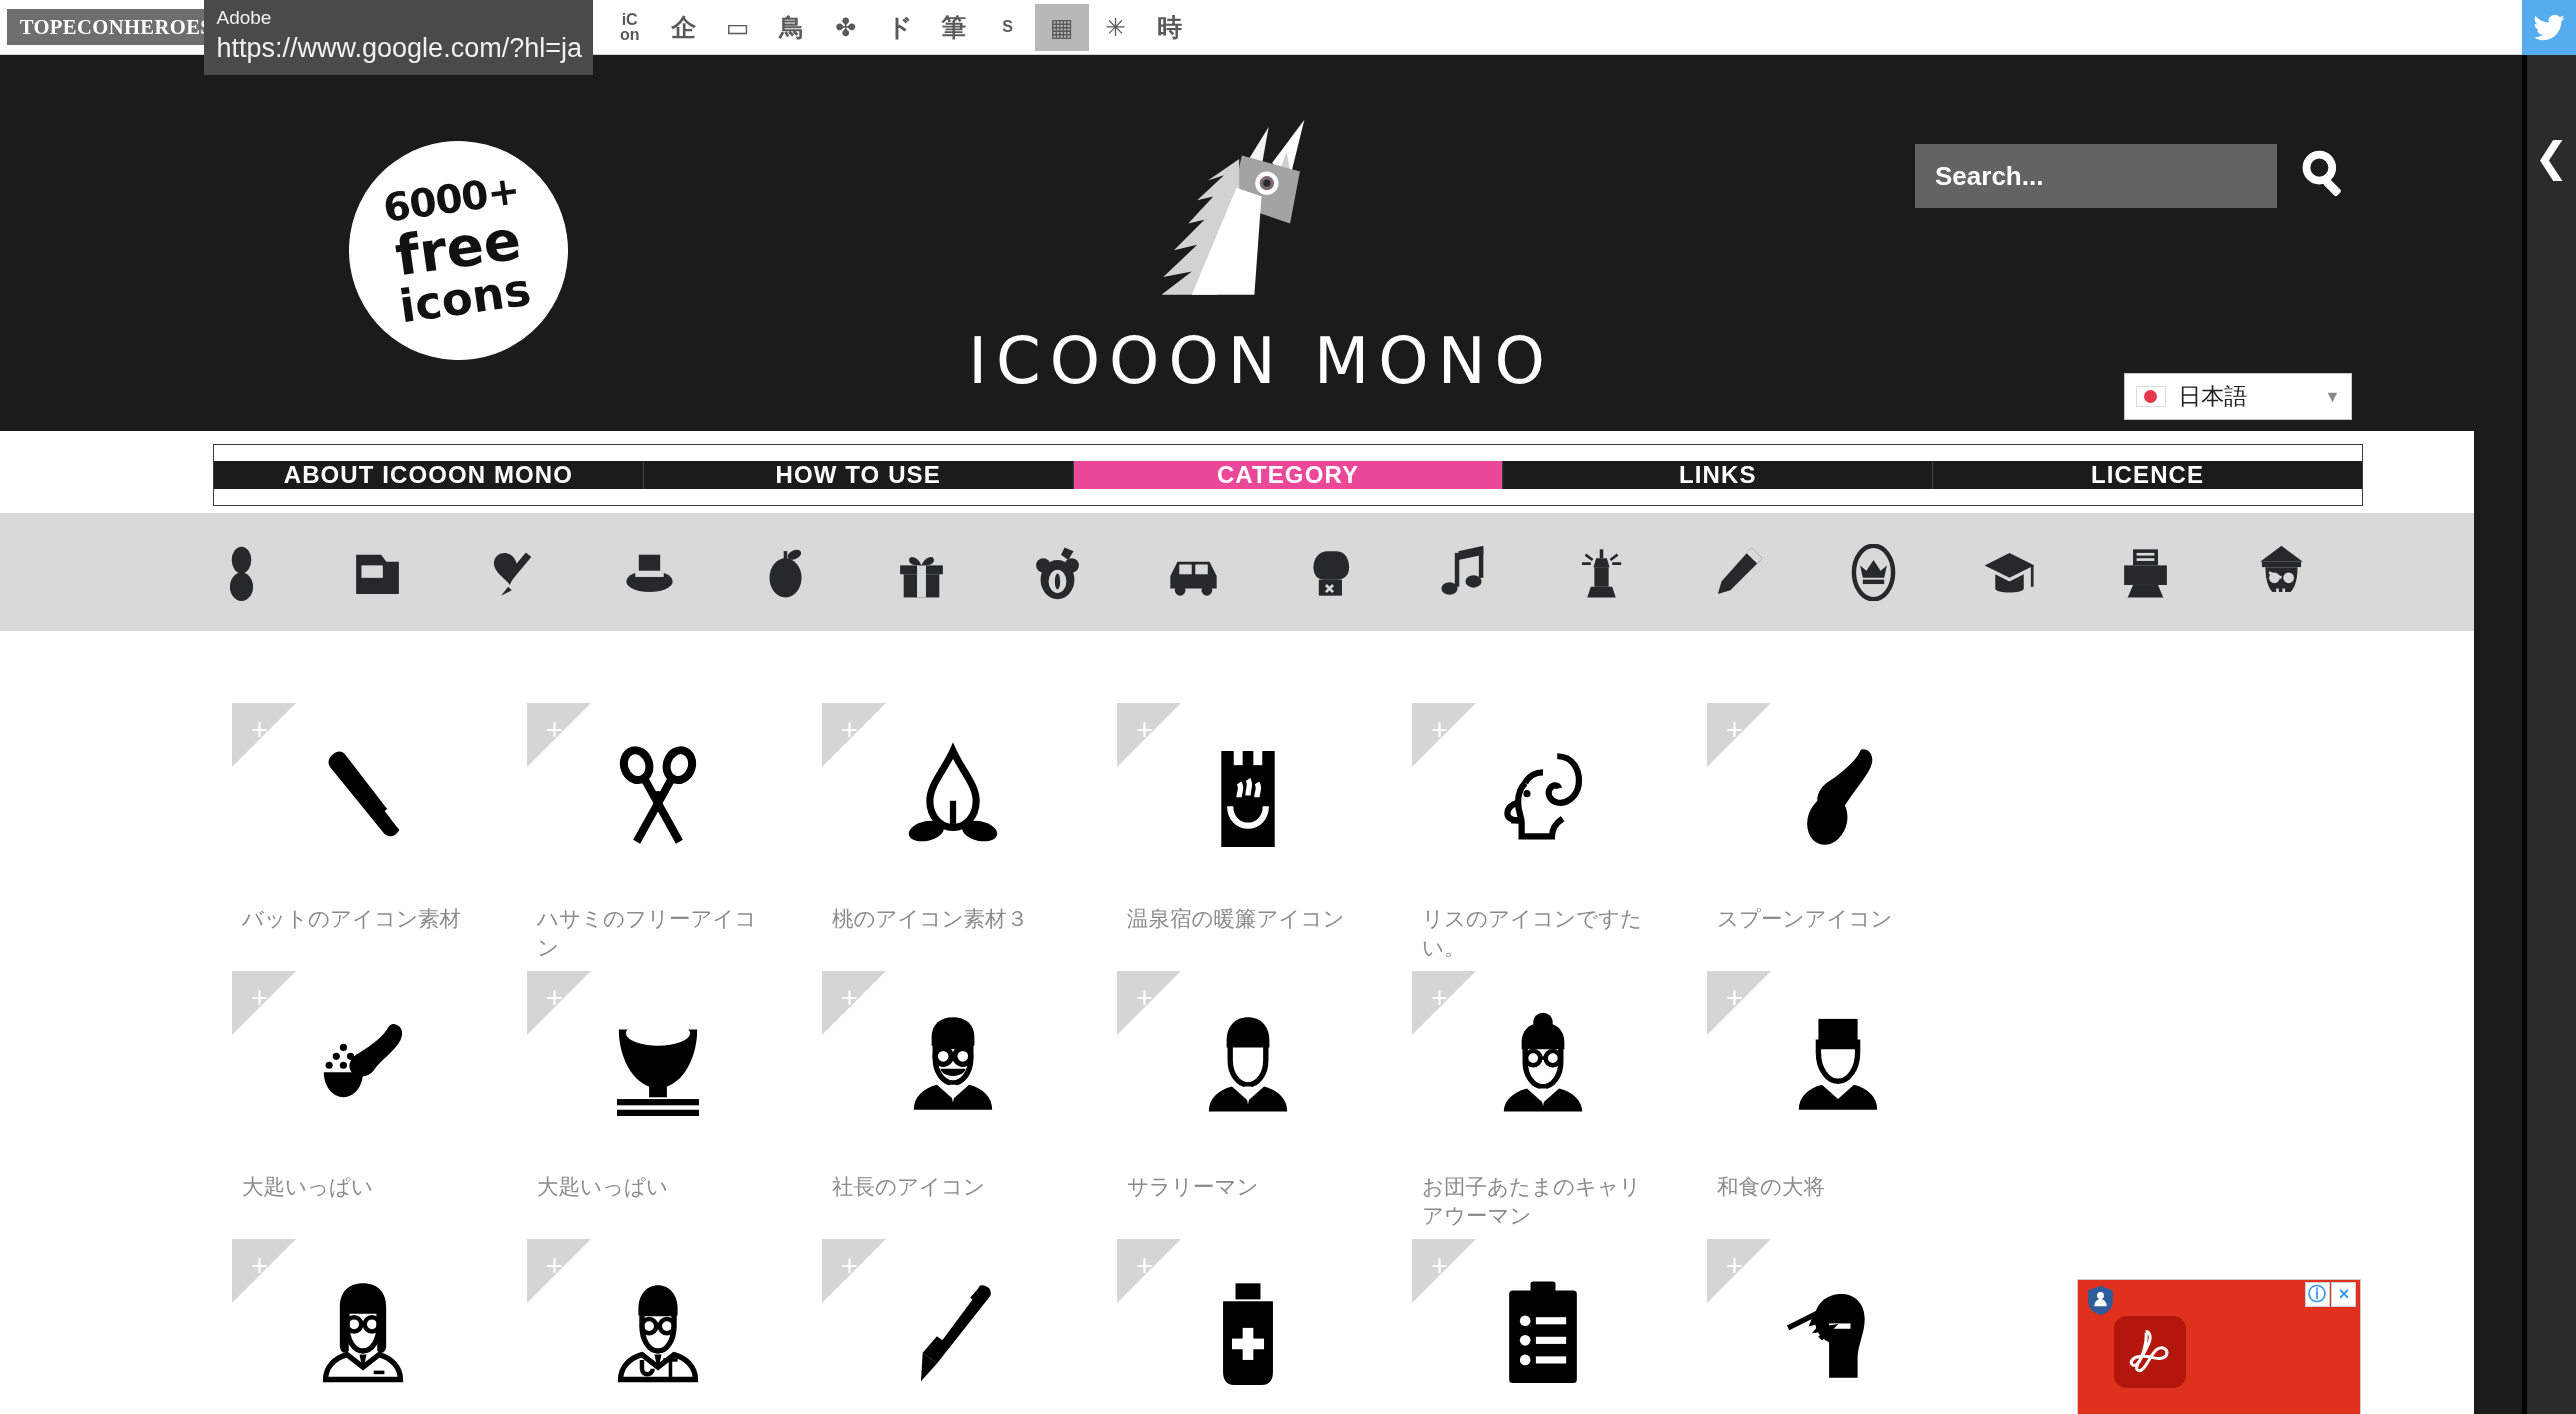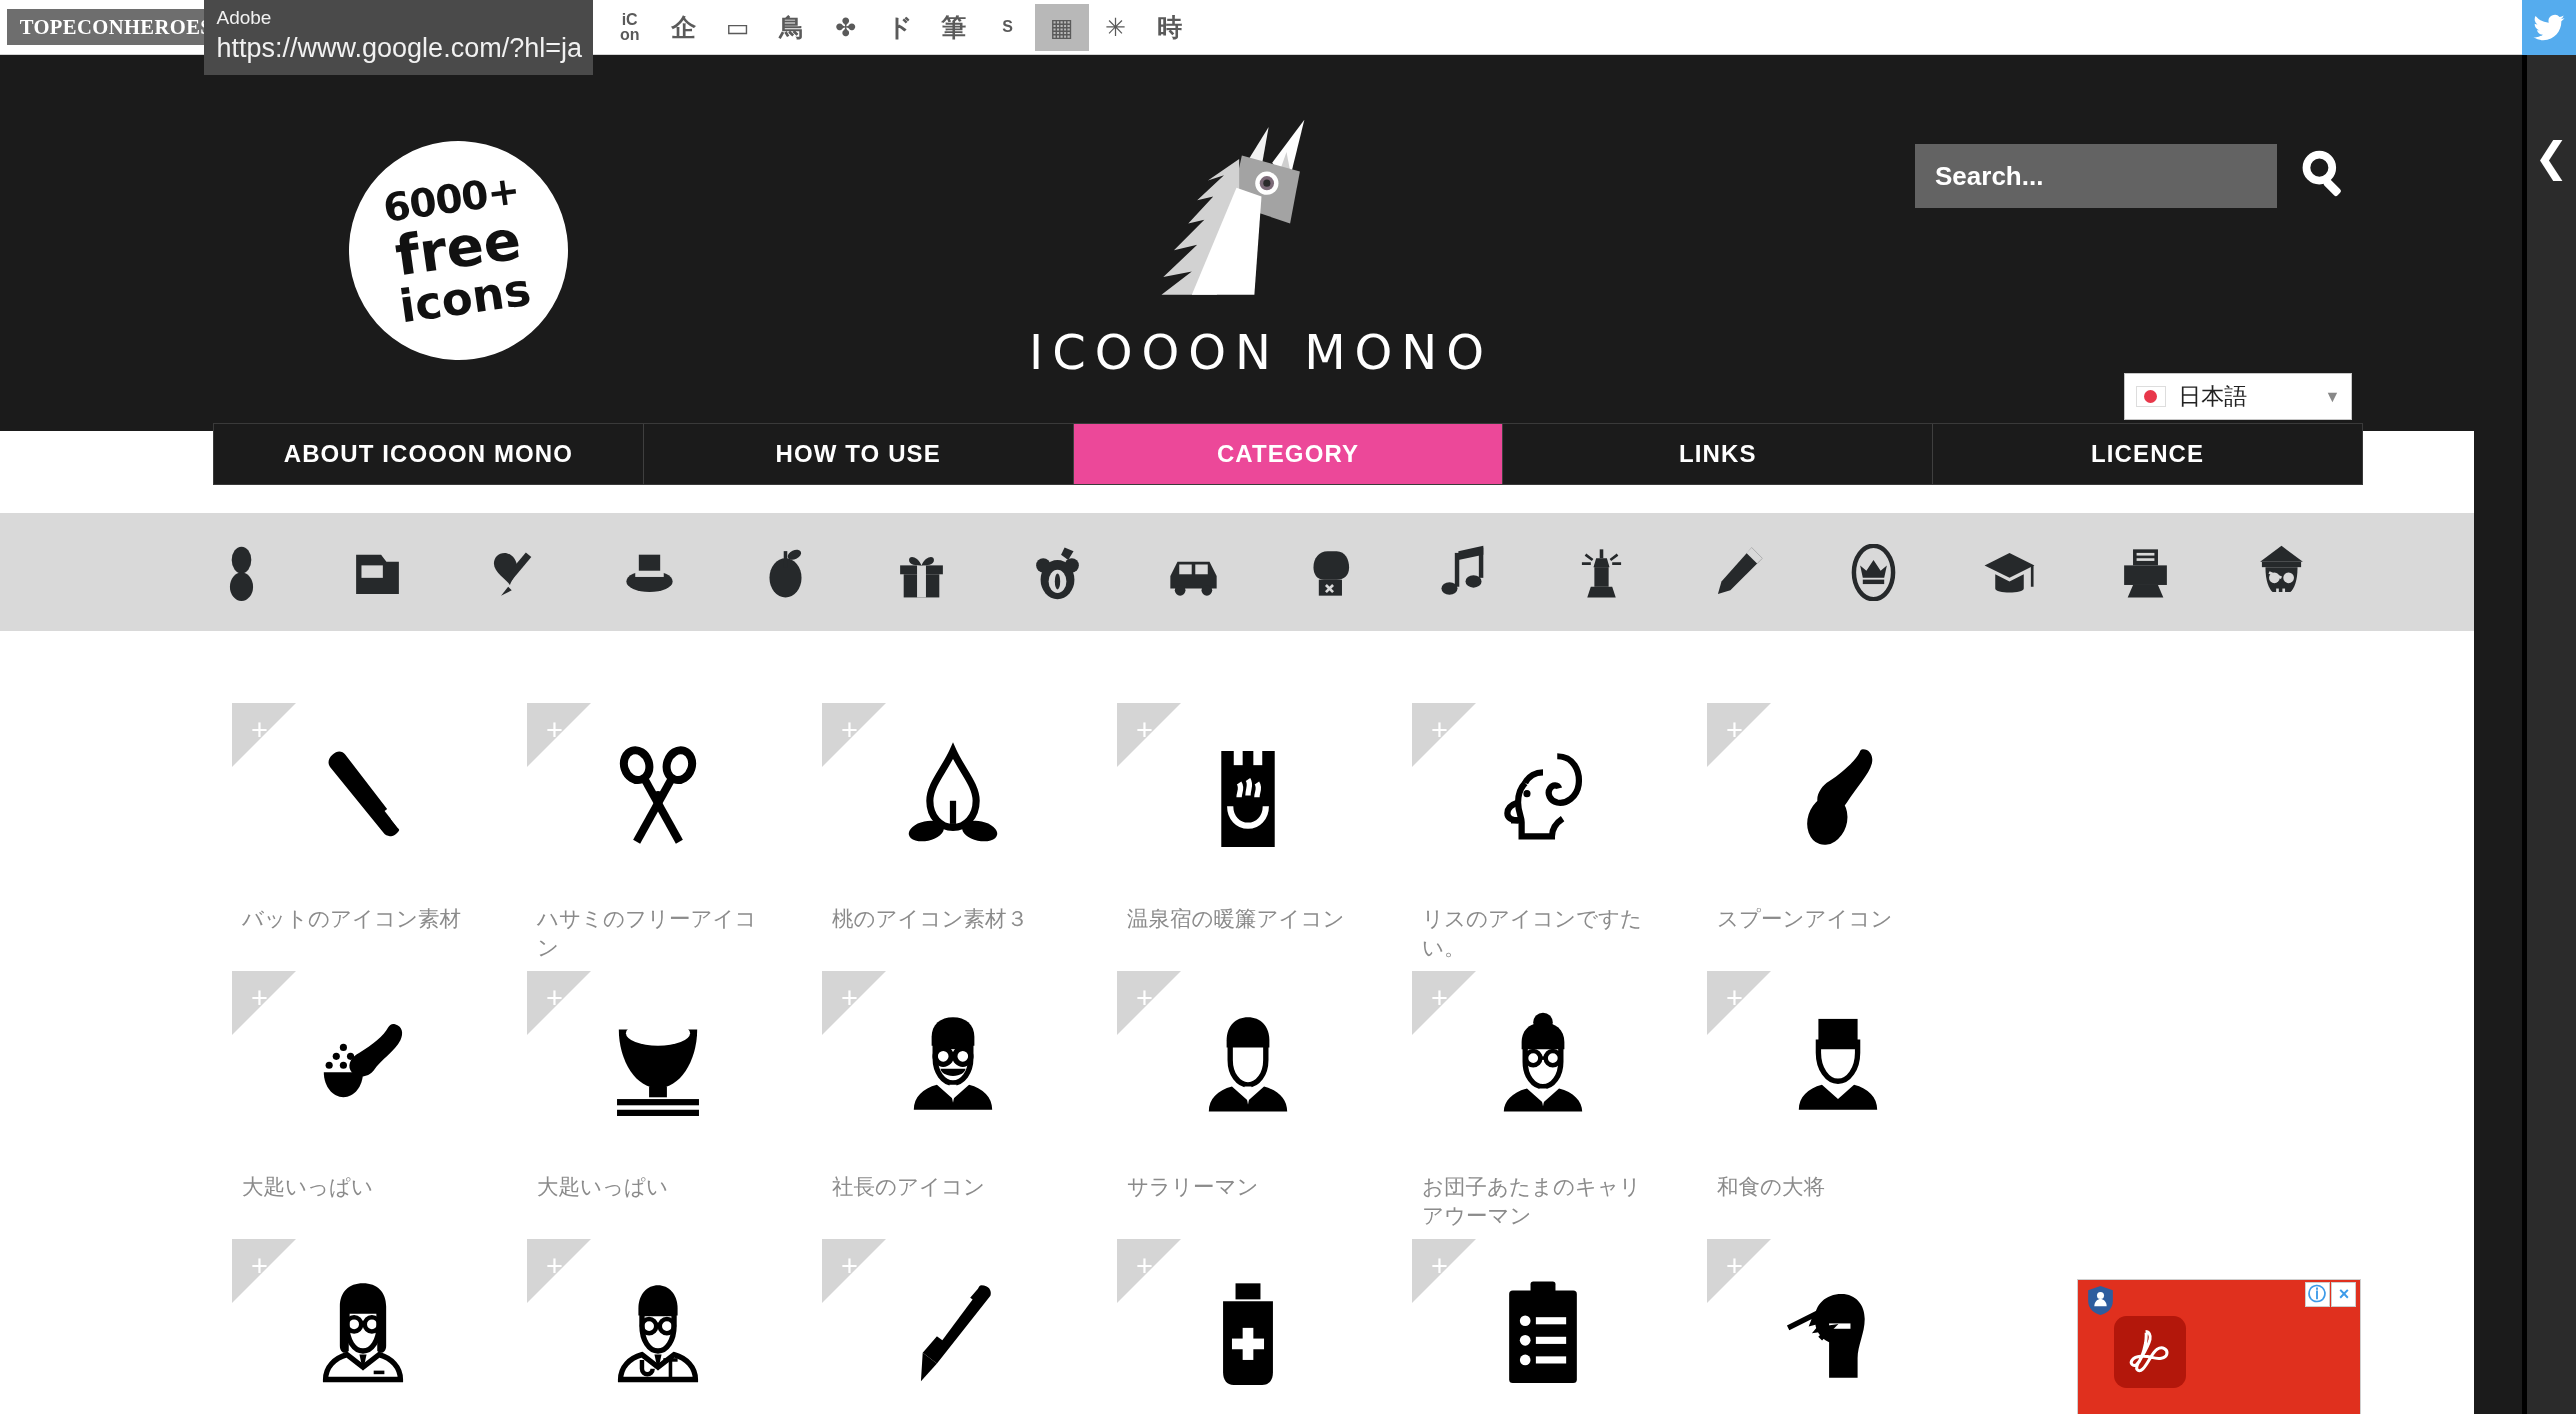--- a/index.html
+++ b/index.html
@@ -77,21 +77,21 @@
   .badge-6000 .l1 { font-size: 39px; letter-spacing: -0.9px; line-height: 1; }
   .badge-6000 .l2 { font-size: 55px; line-height: 1.02; margin-top: 1.8px; }
   .badge-6000 .l3 { font-size: 45px; line-height: 1.02; }
 
   .logo-block {
     position: absolute; left: 0; right: 0; top: 63px;
     display: flex; flex-direction: column; align-items: center;
   }
   .unicorn { width: 215px; height: 192px; }
   .site-title {
-    color: #ffffff; font-size: 48px; letter-spacing: 9px;
+    color: #ffffff; font-size: 64px; letter-spacing: 9px;
     font-weight: 400; margin-top: 14.3px;
     font-family: "DejaVu Sans", sans-serif;
   }
 
   .search-wrap {
     position: absolute; right: 170px; top: 89px;
     display: flex; align-items: center; gap: 19.7px;
   }
   .search-input {
     width: 362px; height: 64px; background: #636363;
@@ -111,23 +111,23 @@
   }
   .flag-jp {
     width: 30px; height: 21.5px; background: #fff; border: 0.9px solid #ddd;
     display: flex; align-items: center; justify-content: center;
   }
   .flag-jp .dot { width: 13.4px; height: 13.4px; border-radius: 50%; background: #e8374a; }
   .lang-caret { margin-left: auto; color: #888; font-size: 16px; }
 
   
   .main-nav {
-    position: absolute; left: 213px; top: 368px;
+    position: absolute; left: 213px; top: 389px;
     width: 2150px; height: 62px;
-    display: flex; border: 0.9px solid #3a3a3a;
+    display: flex; border: 0.9px solid #3a3a3a; align-items: center;
   }
   .nav-item {
     flex: 1; display: flex; align-items: center; justify-content: center;
     background: #1b1b1b; color: #ffffff;
     font-size: 24px; font-weight: bold; letter-spacing: 1.1px;
     border-right: 0.9px solid #3f3f3f; cursor: pointer;
     font-family: "Liberation Sans", sans-serif;
   }
   .nav-item:last-child { border-right: none; }
   .nav-item.active { background: #ec4899; }

